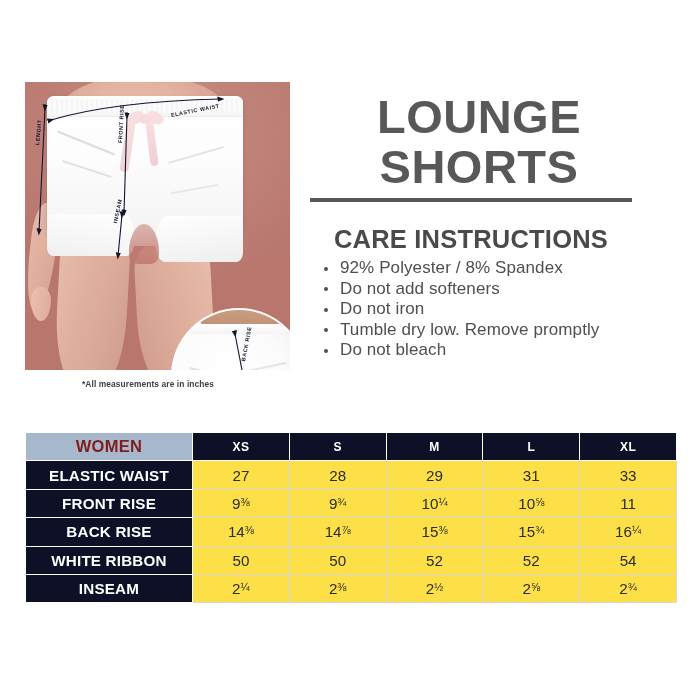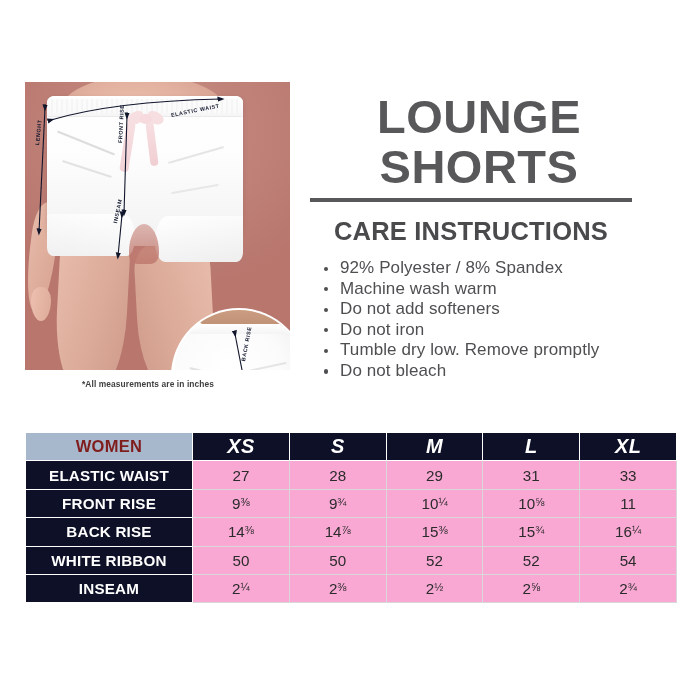--- a/index.html
+++ b/index.html
@@ -159,21 +159,21 @@
   .title-block{position:absolute;left:294px;top:92px;width:370px;}
   .title-line{
     text-align:center;font-weight:700;color:#58585b;
     font-size:47px;line-height:50px;letter-spacing:.5px;
   }
   .rule{
     position:absolute;left:310px;top:198px;width:322px;height:4px;
     background:#58585b;
   }
   .care-head{
-    position:absolute;left:310px;top:217px;width:322px;
+    position:absolute;left:310px;top:225px;width:322px;
     text-align:center;font-size:25.5px;font-weight:700;
     color:#4a4a4d;letter-spacing:.2px;
   }
   .care-list{
     position:absolute;left:322px;top:258px;width:360px;
     list-style:none;margin:0;padding:0;
   }
   .care-list li{
     position:relative;padding-left:18px;
     font-size:17px;line-height:20.6px;color:#4f4f52;
@@ -194,28 +194,28 @@
     height:27.4px;padding:0;text-align:center;vertical-align:middle;
   }
   .tbl col.lab{width:167px;}
   .tbl col.sz{width:96.8px;}
   th.women{
     background:#a8b8cc;color:#7f1d1d;
     font-size:16.5px;font-weight:700;letter-spacing:.3px;
   }
   th.size{
     background:#0d1026;color:#ffffff;
-    font-size:20px;font-weight:700;letter-spacing:.3px;font-style:italic;
+    font-size:12px;font-weight:700;letter-spacing:.3px;
   }
   td.rowlab{
     background:#0d1026;color:#ffffff;
     font-size:15.2px;font-weight:700;letter-spacing:.2px;
   }
   td.val{
-    background:#f9a8d4;color:#2b2b2b;
+    background:#fde047;color:#2b2b2b;
     font-size:15.2px;font-weight:400;
     border:1px solid #d8d8d8;
   }
   .frac{font-size:.72em;vertical-align:.32em;letter-spacing:0;}
 </style>
 </head>
 <body>
 
 <div id="page">
 
@@ -290,21 +290,20 @@
 
   <div class="title-block">
     <div class="title-line">LOUNGE</div>
     <div class="title-line">SHORTS</div>
   </div>
   <div class="rule"></div>
   <div class="care-head">CARE INSTRUCTIONS</div>
 
   <ul class="care-list">
     <li>92% Polyester / 8% Spandex</li>
-    <li>Machine wash warm</li>
     <li>Do not add softeners</li>
     <li>Do not iron</li>
     <li>Tumble dry low. Remove promptly</li>
     <li>Do not bleach</li>
   </ul>
 
   <table class="tbl">
     <colgroup>
       <col class="lab">
         <col class="sz">

